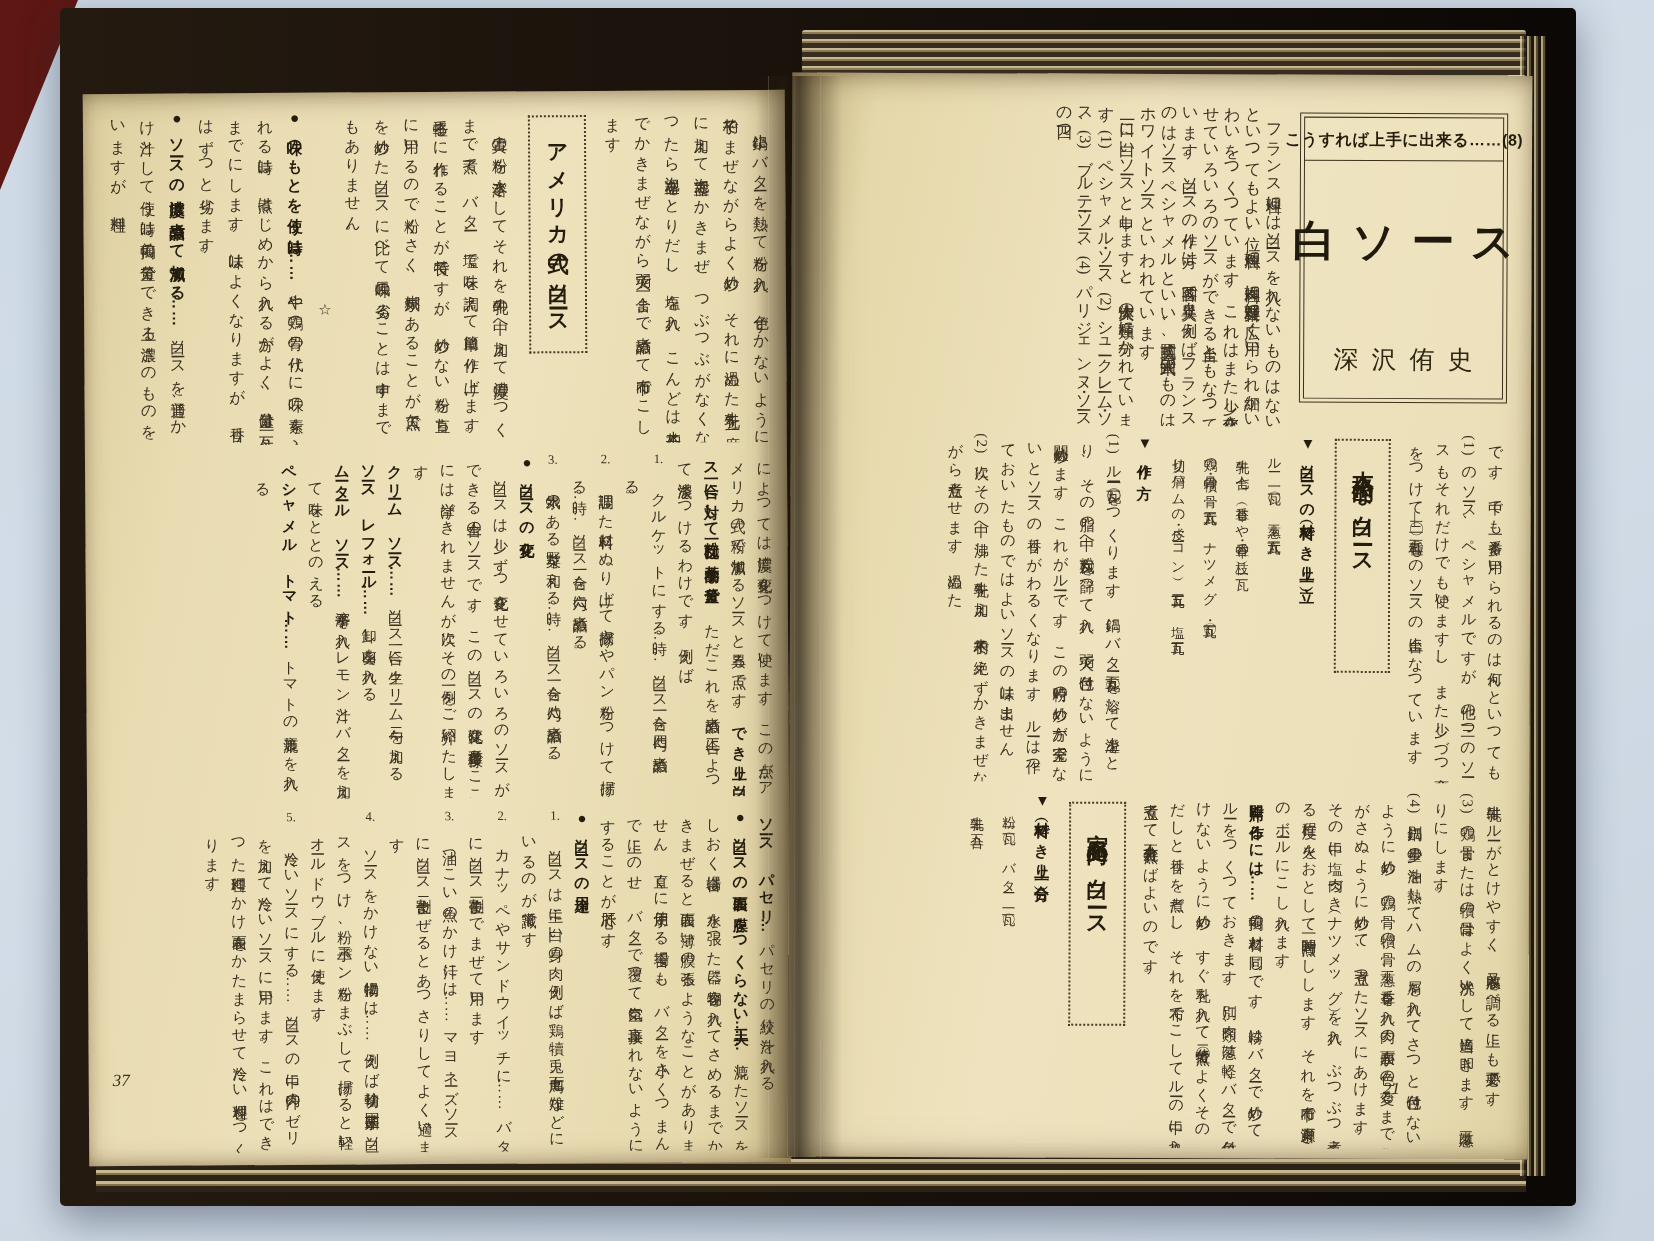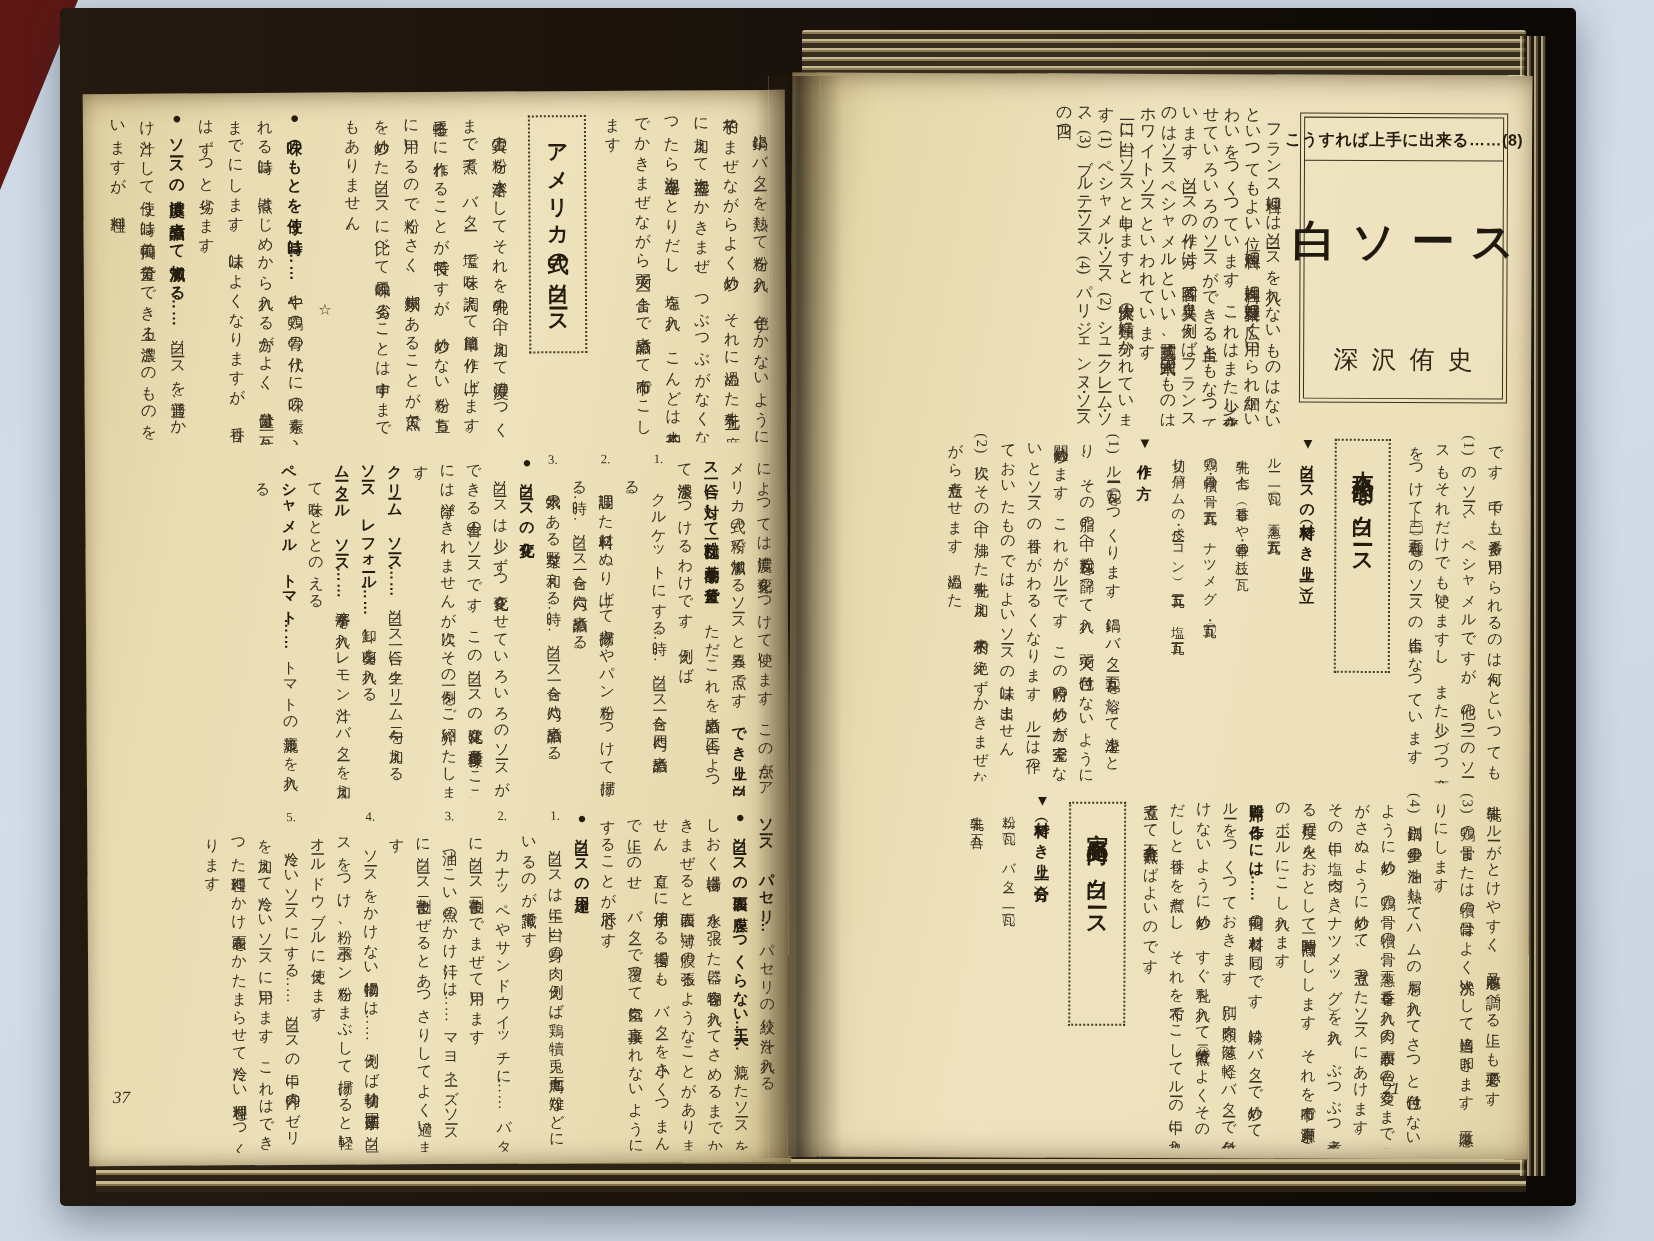--- a/index.html
+++ b/index.html
@@ -71,21 +71,21 @@
   .hbox-inner{border:1px solid #3c311c;height:100%;display:flex;flex-direction:column;align-items:center;}
   .kicker{font-family:"Liberation Sans","DejaVu Sans",sans-serif;font-weight:bold;color:#241d0e;
     font-size:16px;padding:12px 4px 9px;letter-spacing:.5px;white-space:nowrap;}
   .kicker-rule{width:100%;border-bottom:1.5px solid #3c311c;}
   .btitle{font-family:"Liberation Sans","DejaVu Sans",sans-serif;font-weight:bold;color:#1f1a0d;
     font-size:43px;letter-spacing:16px;text-indent:16px;margin-top:52px;white-space:nowrap;}
   .author{margin-top:auto;margin-bottom:22px;font-size:25px;letter-spacing:13px;text-indent:13px;
     color:#2e2715;white-space:nowrap;}
 
   .pnum{position:absolute;font-style:italic;font-size:17px;color:#39311f;}
-  .pnum.p37{left:24px;bottom:58px;}
+  .pnum.p37{left:24px;bottom:75px;}
   .pnum.p36{right:128px;bottom:60px;}
 </style>
 </head>
 <body>
 
 <div class="photo">
   <div class="corner-red"></div>
   <div class="backdrop"></div>
   <div class="stack-top"></div>
   <div class="stack-bottom"></div>

